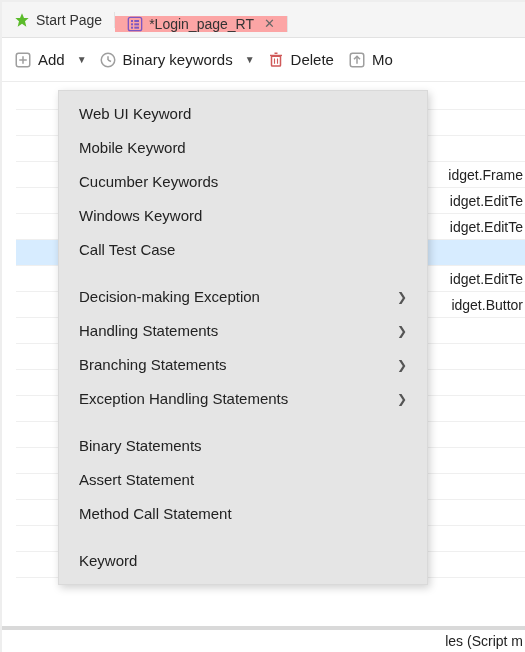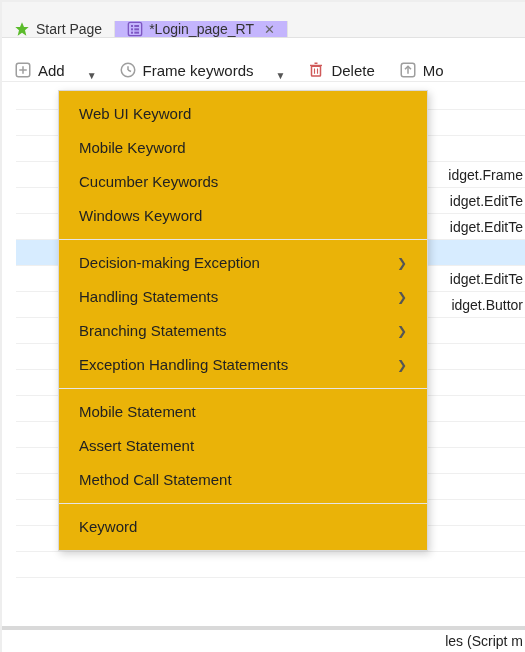--- a/index.html
+++ b/index.html
@@ -12,57 +12,57 @@
     width: 525px;
     height: 652px;
     overflow: hidden;
     position: relative;
     border-left: 2px solid #eee;
     border-top: 2px solid #eee;
   }
 
   
   .tab-bar { 
-    display: flex; align-items: flex-end; height: 36px;
+    display: flex; align-items: center; height: 36px;
     background: #f5f5f5; border-bottom: 1px solid #e2e2e2;
   }
   .tab {
     display: flex; align-items: center; gap: 6px;
     padding: 0 12px; font-size: 14px; color: #333;
     border-right: 1px solid #e2e2e2; cursor: pointer;
   }
-  .tab.active { background: #c4b5fd; margin-top: 8px; }
+  .tab.active { background: #fca5a5; margin-top: 8px; }
   .tab .star-icon svg { width: 16px; height: 16px; display:block; }
   .tab .list-icon svg { width: 16px; height: 16px; display:block; }
   .tab .close-x { color: #666; font-size: 13px; padding-left: 4px; }
 
   
   .toolbar {
-    display: flex; align-items: flex-end; gap: 16px;
+    display: flex; align-items: center; gap: 6px;
     height: 44px; padding: 0 8px;
     background: #fff; border-bottom: 1px solid #ececec;
   }
   .tb-btn {
     display: inline-flex; align-items: center; gap: 6px;
     padding: 2px 4px; cursor: pointer; color: #222;
     font-size: 15px;
   }
   .tb-icon svg { width: 18px; height: 18px; display:block; }
   .caret { font-size: 10px; color: #555; padding: 0 2px; }
 
   
   .grid-area { position: absolute; left: 14px; right: 0; top: 82px; bottom: 0; }
   .grid-row { height: 26px; border-bottom: 1px solid #efefef; display:flex; align-items:center; justify-content:flex-end; padding-right:2px; font-size:14px; color:#222; white-space: nowrap; }
   .grid-row.sel { background: #d7ecff; }
   .footer-bar { position:absolute; bottom:0; left:0; right:0; height:26px; border-top:4px solid #d9d9d9; background:#fff; display:flex; align-items:center; justify-content:flex-end; padding-right:2px; font-size:14px; color:#222;}
 
   
   .menu {
     position: absolute; left: 56px; top: 88px; width: 370px;
-    background: #eab308; border: 1px solid #d9d9d9;
+    background: #e5e5e5; border: 1px solid #d9d9d9;
     box-shadow: 2px 3px 8px rgba(0,0,0,0.18);
     padding: 6px 0;
     z-index: 10;
   }
   .menu-item {
     display: flex; align-items: center; justify-content: space-between;
     padding: 8px 20px; font-size: 15px; color: #222; cursor: pointer;
     line-height: 1.2;
   }
   .menu-sep { height: 1px; background: #e5e5e5; margin: 6px 0; }
@@ -111,21 +111,21 @@
   <span class="caret">▼</span>
 
   <span class="tb-btn">
     <span class="tb-icon">
       <svg viewBox="0 0 24 24">
           <circle cx="12" cy="12" r="9" fill="none" stroke="#9e9e9e" stroke-width="2"></circle>
           <line x1="12" y1="12" x2="12" y2="7" stroke="#9e9e9e" stroke-width="2"></line>
           <line x1="12" y1="12" x2="16" y2="14" stroke="#9e9e9e" stroke-width="2"></line>
         </svg>
     </span>
-    <span>Frame keywords</span>
+    <span>Binary keywords</span>
   </span>
   <span class="caret">▼</span>
 
   <span class="tb-btn">
     <span class="tb-icon">
       <svg viewBox="0 0 24 24">
           <rect x="6" y="7" width="12" height="13" rx="1" fill="none" stroke="#d05a5a" stroke-width="2"></rect>
           <line x1="4" y1="6" x2="20" y2="6" stroke="#d05a5a" stroke-width="2"></line>
           <line x1="10" y1="3" x2="14" y2="3" stroke="#d05a5a" stroke-width="2"></line>
           <line x1="10" y1="10" x2="10" y2="17" stroke="#d05a5a" stroke-width="1.5"></line>
@@ -178,40 +178,43 @@
     </div>
     <div class="menu-item">
       <span>Mobile Keyword</span>
     </div>
     <div class="menu-item">
       <span>Cucumber Keywords</span>
     </div>
     <div class="menu-item">
       <span>Windows Keyword</span>
     </div>
+    <div class="menu-item">
+      <span>Call Test Case</span>
+    </div>
     <div class="menu-sep"></div>
     <div class="menu-item">
       <span>Decision-making Exception</span>
       <span class="submenu-arrow">❯</span>
     </div>
     <div class="menu-item">
       <span>Handling Statements</span>
       <span class="submenu-arrow">❯</span>
     </div>
     <div class="menu-item">
       <span>Branching Statements</span>
       <span class="submenu-arrow">❯</span>
     </div>
     <div class="menu-item">
       <span>Exception Handling Statements</span>
       <span class="submenu-arrow">❯</span>
     </div>
     <div class="menu-sep"></div>
     <div class="menu-item">
-      <span>Mobile Statement</span>
+      <span>Binary Statements</span>
     </div>
     <div class="menu-item">
       <span>Assert Statement</span>
     </div>
     <div class="menu-item">
       <span>Method Call Statement</span>
     </div>
     <div class="menu-sep"></div>
     <div class="menu-item">
       <span>Keyword</span>

